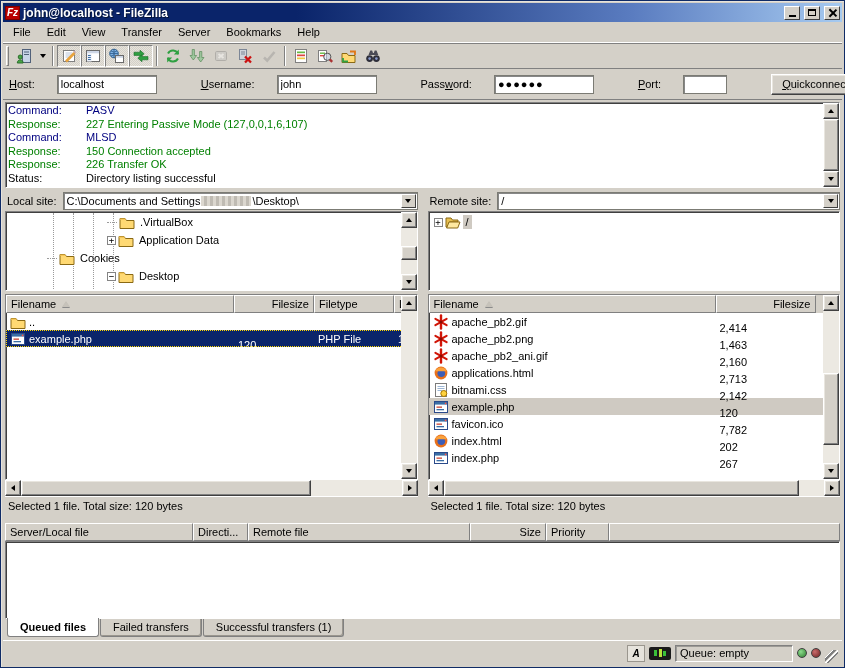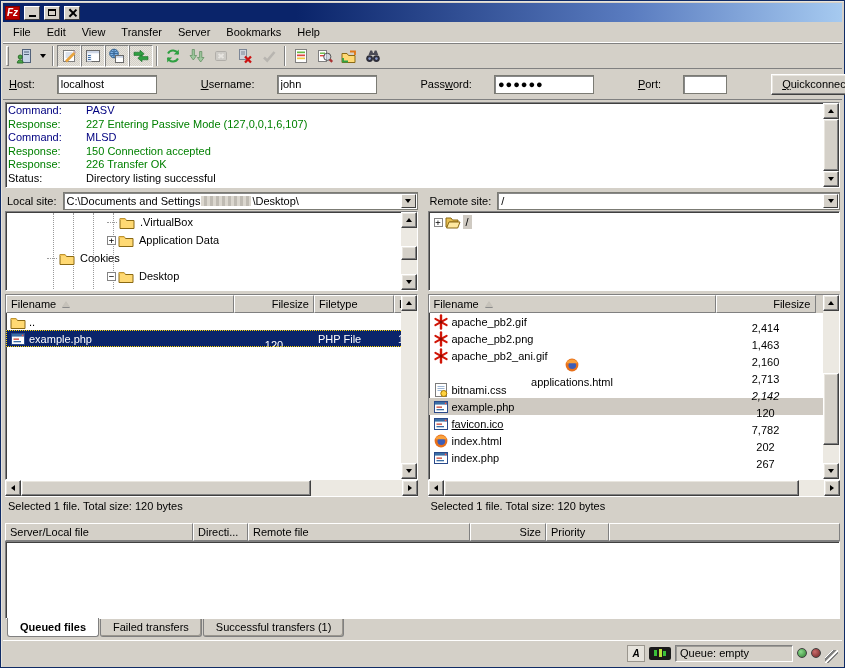--- a/index.html
+++ b/index.html
@@ -129,21 +129,21 @@
   .list-hdr { height:18px; flex:0 0 auto; display:flex; background:#d4d0c8; padding-right:16px; }
   .hcell { border:1px solid; border-color:#fff #808080 #808080 #fff; background:#d4d0c8;
     padding:1px 4px; display:flex; align-items:center; overflow:hidden; white-space:nowrap; flex:0 0 auto; }
   .hcell.right { justify-content:flex-end; }
   .hcell .sort { margin-left:6px; width:0; height:0; border-left:4px solid transparent;
     border-right:4px solid transparent; border-bottom:6px solid #c6c2ba;
     filter:drop-shadow(0 1px 0 #8a8a8a); }
   .list-body { flex:1 1 auto; position:relative; overflow:hidden; }
   .lrow { height:17px; display:flex; align-items:center; white-space:nowrap; }
   .lrow .cell { padding:0 4px; overflow:hidden; flex:0 0 auto; }
-  .lrow .cell.right { text-align:center;margin-top:12px; }
+  .lrow .cell.right { text-align:left;margin-top:12px; }
   .lrow .name { display:flex; align-items:center; gap:3px; }
   .lrow.sel-active { background:#0a246a; color:#fff; outline:1px dotted #ffd700; outline-offset:-1px; }
   .lrow.sel-inactive { background:#cfcac2; }
   .list-vscroll { position:absolute; top:0; right:0; bottom:0; width:16px; background:#ece9e2; }
 
   .pane-status { height:18px; flex:0 0 auto; display:flex; align-items:center; padding:0 3px;
     border-top:1px solid #fff; }
 
   .splitter { height:7px; flex:0 0 auto; }
 
@@ -178,20 +178,21 @@
     background:linear-gradient(135deg, transparent 0 5px, #fff 5px 6px, #808080 6px 8px,
       transparent 8px 9px, #fff 9px 10px, #808080 10px 12px, transparent 12px); }
 </style>
 </head>
 <body>
 
 <div class="window">
 
   <div class="titlebar">
     <div class="fz-logo">Fz</div>
+    <div class="title-text">john@localhost - FileZilla</div>
     <div class="winbtn">
         <div class="glyph-min"></div>
       </div>
     <div class="winbtn">
         <div class="glyph-max"></div>
       </div>
     <div class="winbtn">
         <div class="glyph-close"></div>
       </div>
   </div>
@@ -631,21 +632,21 @@
                       <line x1="13.6" y1="4.8" x2="2.4" y2="11.2" stroke-width="2.1"></line>
                     </g>
                     <circle cx="8" cy="8" r="1.5" fill="#8a0d04"></circle>
                   </svg>
                 </span>
                 <span>apache_pb2_ani.gif</span>
               </div>
               <div class="cell right" style="width: 100px;">2,160</div>
             </div>
             <div class="lrow">
-              <div class="cell name" style="width: 287px; flex-direction: column;">
+              <div class="cell name" style="width: 287px;">
                 <span style="display: flex;">
                   <svg width="16" height="16" viewBox="0 0 16 16" xmlns="http://www.w3.org/2000/svg">
                     <circle cx="8" cy="8" r="6.4" fill="#e8701a"></circle>
                     <circle cx="8.3" cy="8.3" r="3.8" fill="#3b5db8"></circle>
                     <path d="M2.2 6.2a6.4 6.4 0 0 1 11.6 0" fill="#f9a13c"></path>
                   </svg>
                 </span>
                 <span>applications.html</span>
               </div>
               <div class="cell right" style="width: 100px;">2,713</div>
@@ -656,39 +657,39 @@
                   <svg width="16" height="16" viewBox="0 0 16 16" xmlns="http://www.w3.org/2000/svg">
                     <rect x="2.5" y="1.5" width="11" height="13" fill="#fff" stroke="#7b7b7b"></rect>
                     <line x1="4.5" y1="4.5" x2="11.5" y2="4.5" stroke="#9db6d4"></line>
                     <line x1="4.5" y1="6.5" x2="11.5" y2="6.5" stroke="#9db6d4"></line>
                     <line x1="4.5" y1="8.5" x2="9.5" y2="8.5" stroke="#9db6d4"></line>
                     <circle cx="10.8" cy="11.5" r="3" fill="#ffd23e" stroke="#a77700"></circle>
                   </svg>
                 </span>
                 <span>bitnami.css</span>
               </div>
-              <div class="cell right" style="width: 100px; font-style: italic;">2,142</div>
+              <div class="cell right" style="width: 100px;">2,142</div>
             </div>
             <div class="lrow sel-inactive">
               <div class="cell name" style="width: 287px;">
                 <span style="display: flex;">
                   <svg width="16" height="16" viewBox="0 0 16 16" xmlns="http://www.w3.org/2000/svg">
                     <rect x="1.5" y="2.5" width="13" height="11" fill="#fff" stroke="#2a4a8a"></rect>
                     <rect x="2" y="3" width="12" height="2.6" fill="#3a6ea5"></rect>
                     <circle cx="12.6" cy="4.3" r="0.9" fill="#ff5544"></circle>
                     <rect x="3.5" y="7.5" width="5.5" height="1.3" fill="#cc4433"></rect>
                     <rect x="3.5" y="10" width="7.5" height="1.3" fill="#3a6ea5"></rect>
                   </svg>
                 </span>
                 <span>example.php</span>
               </div>
               <div class="cell right" style="width: 100px;">120</div>
             </div>
             <div class="lrow">
-              <div class="cell name" style="width: 287px; text-decoration: underline;">
+              <div class="cell name" style="width: 287px;">
                 <span style="display: flex;">
                   <svg width="16" height="16" viewBox="0 0 16 16" xmlns="http://www.w3.org/2000/svg">
                     <rect x="1.5" y="2.5" width="13" height="11" fill="#fff" stroke="#2a4a8a"></rect>
                     <rect x="2" y="3" width="12" height="2.6" fill="#3a6ea5"></rect>
                     <circle cx="12.6" cy="4.3" r="0.9" fill="#ff5544"></circle>
                     <rect x="3.5" y="7.5" width="5.5" height="1.3" fill="#cc4433"></rect>
                     <rect x="3.5" y="10" width="7.5" height="1.3" fill="#3a6ea5"></rect>
                   </svg>
                 </span>
                 <span>favicon.ico</span>

